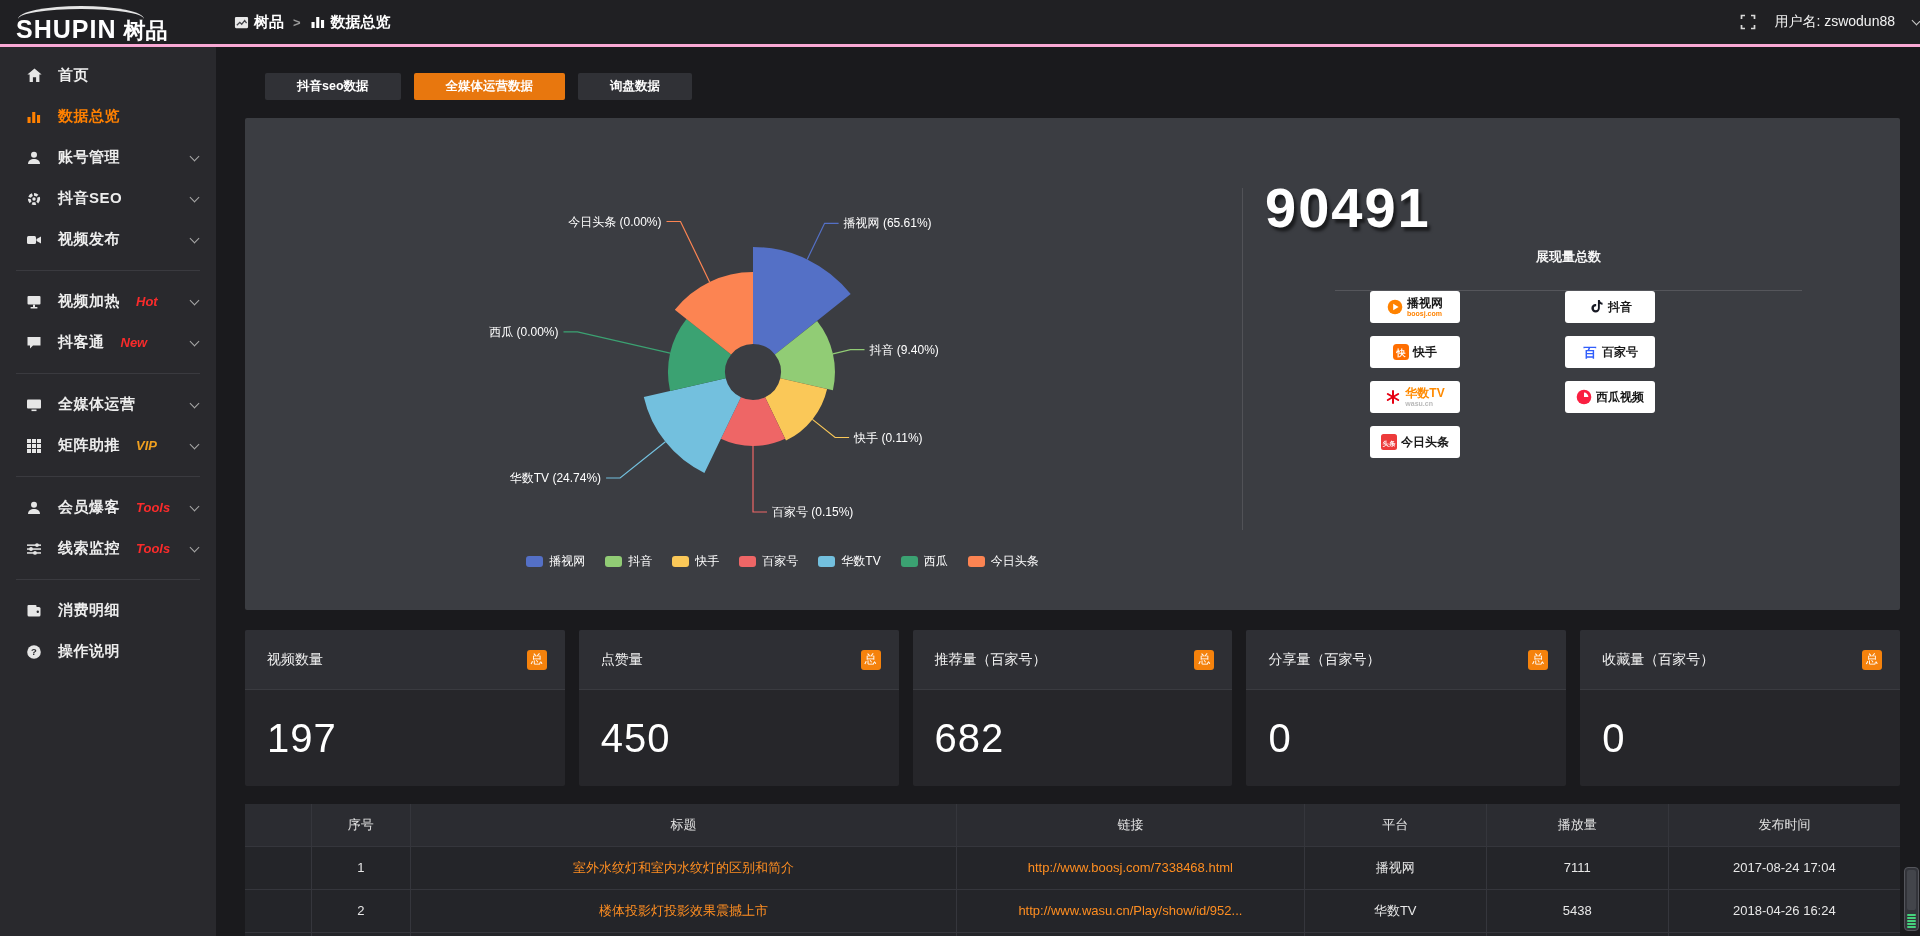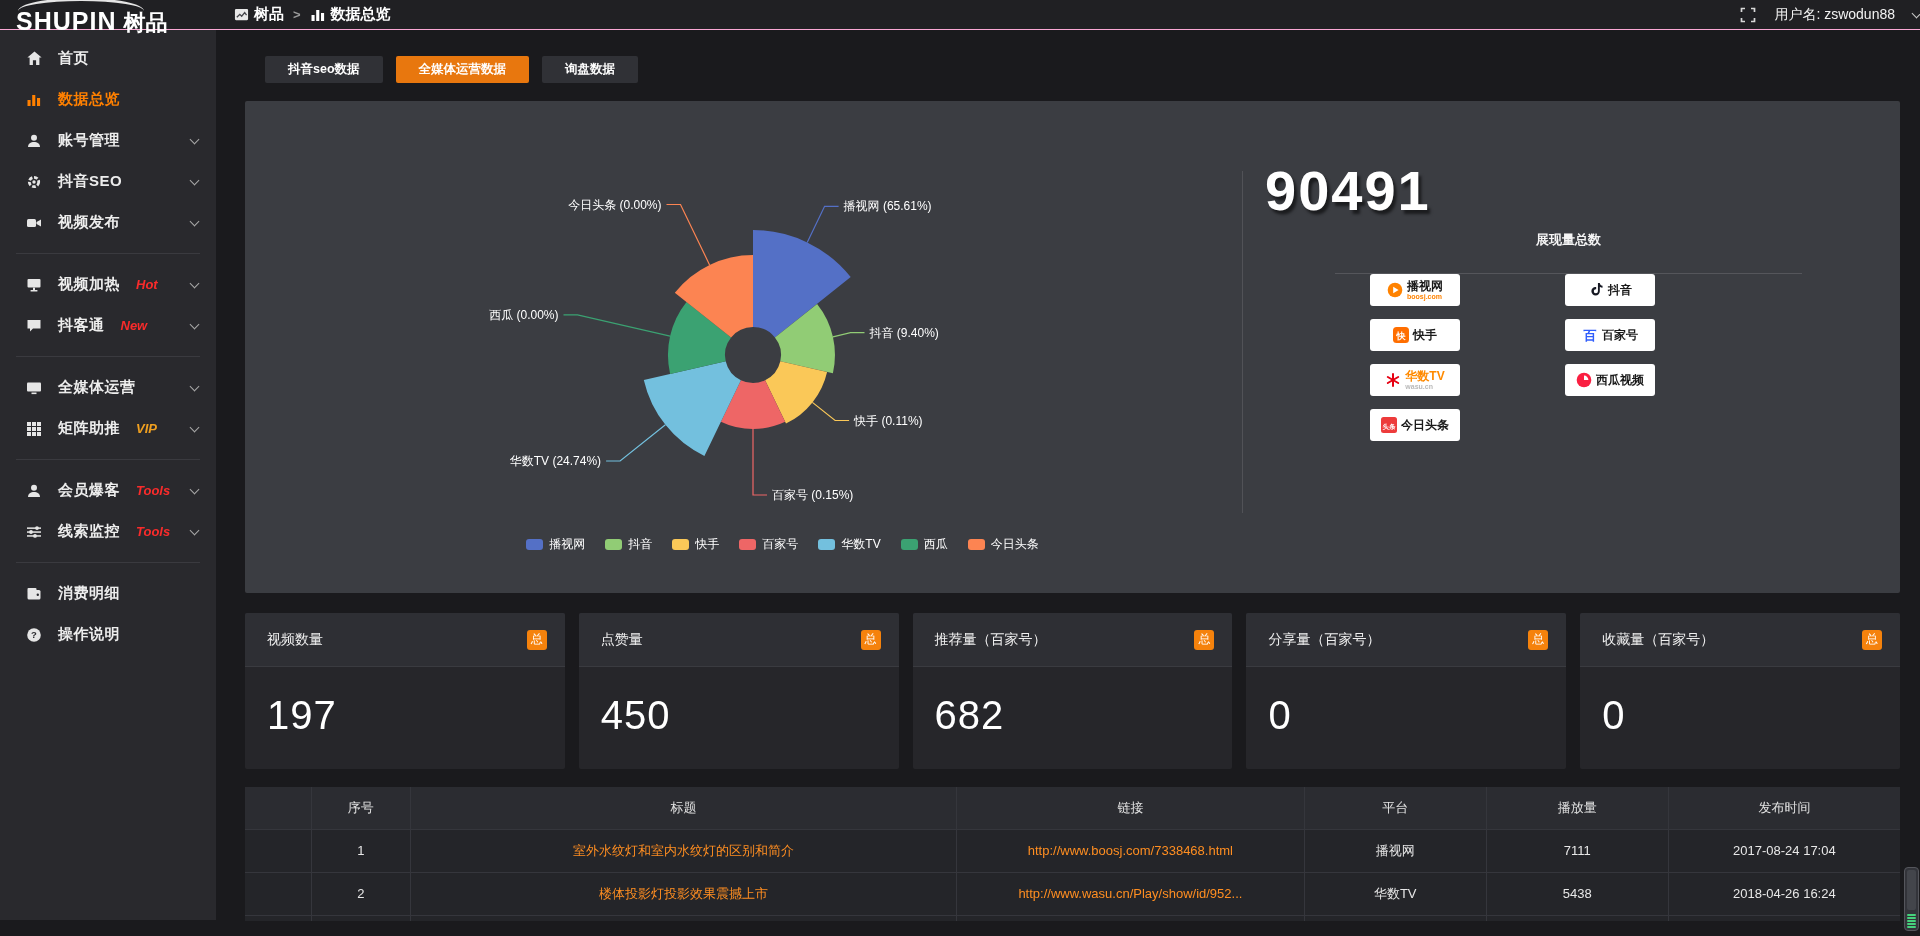--- a/index.html
+++ b/index.html
@@ -1,20 +1,20 @@
 <!DOCTYPE html>
 <html><head>
 <meta charset="utf-8">
 <style>
   * { margin:0; padding:0; box-sizing:border-box; }
   html,body { width:1920px; height:936px; overflow:hidden; background:#1a1a1d;
     font-family:"Liberation Sans","DejaVu Sans",sans-serif; color:#e8e8e8; }
 
   
-  .topbar { height:30px; background:#202023; display:flex; align-items:center; border-bottom:1px solid #f9a8d4; }
+  .topbar { height:47px; background:#202023; display:flex; align-items:center; border-bottom:3px solid #f9a8d4; }
   .logo { width:216px; padding-left:16px; position:relative; display:flex; align-items:flex-end; }
   .logo-arc { position:absolute; top:3px; left:18px; width:126px; height:13px;
     border-top:3px solid #e5e5e5; border-radius:50% 50% 0 0 / 100% 100% 0 0; }
   .logo-en { font-size:25px; font-weight:bold; letter-spacing:1px; color:#fff; line-height:1; padding-top:14px;}
   .logo-cn { font-size:22px; font-weight:bold; color:#fff; margin-left:7px; line-height:1; }
   .crumbs { display:flex; align-items:center; gap:9px; margin-left:18px; font-size:15px; font-weight:bold; color:#fff; }
   .crumb { display:flex; align-items:center; gap:5px; cursor:pointer; }
   .crumb-sep { color:#9a9a9a; font-size:13px; font-weight:bold; }
   .top-right { margin-left:auto; display:flex; align-items:center; gap:18px; font-size:14px; color:#f2f2f2; }
   .chev { width:7px; height:7px; border-right:1.5px solid #c9c9c9; border-bottom:1.5px solid #c9c9c9;
@@ -27,21 +27,21 @@
     font-size:15px; color:#ededed; cursor:pointer; }
   .side-item .icon { width:18px; display:flex; color:#e6e6e6; }
   .side-item.active, .side-item.active .icon { color:#ff8000; }
   .side-label { font-weight:bold; letter-spacing:.5px; }
   .side-badge { font-size:13px; font-weight:bold; font-style:italic; margin-left:2px; }
   .side-item .chev { margin-left:auto; border-color:#a8a8a8; }
   .side-divider { height:1px; background:#3a3a3f; margin:10px 16px; }
 
   .main { flex:1; padding:0 20px 0 29px; }
   .tabs { display:flex; gap:13px; margin:26px 0 0 20px; }
-  .tab { height:27px; padding:0 23px; display:flex; align-items:center; font-size:12.5px;
+  .tab { height:27px; padding:0 32px; display:flex; align-items:center; font-size:12.5px;
     color:#fff; background:#303136; border-radius:2px; cursor:pointer; font-weight:bold; }
   .tab.active { background:#e8770e; }
 
   
   .panel { position:relative; margin-top:18px; height:492px; background:#3b3d42; border-radius:2px; }
   .chart-box { position:absolute; left:0; top:0; width:1010px; height:470px; }
   .legend { position:absolute; left:0; top:435px; width:1075px; display:flex; justify-content:center; gap:20px; }
   .legend-item { display:flex; align-items:center; gap:6px; font-size:12px; color:#fff; cursor:pointer; }
   .legend-swatch { width:17px; height:11px; border-radius:3px; }
   .v-divider { position:absolute; left:997px; top:70px; bottom:80px; width:1px; background:#515257; }
@@ -56,21 +56,21 @@
     justify-content:center; gap:4px; padding:0 4px; }
   .plat-glyph { width:16px; height:16px; flex:none; display:flex; }
   .plat-text { display:flex; flex-direction:column; line-height:1; }
   .plat-name { font-size:12px; font-weight:bold; color:#1a1a1a; white-space:nowrap; }
   .plat-name.orange { color:#ff8a00; }
   .plat-sub { font-size:7px; font-weight:bold; margin-top:1px; }
 
   
   .stats { display:flex; gap:14px; margin-top:20px; }
   .stat-card { flex:1; height:156px; background:#26262a; border-radius:2px; overflow:hidden; }
-  .stat-head { height:54px; background:#2e2f34; display:flex; align-items:center; justify-content:space-between;
+  .stat-head { height:60px; background:#2e2f34; display:flex; align-items:center; justify-content:space-between;
     padding:0 18px 0 22px; border-bottom:1px solid #3a3b40; }
   .stat-title { font-size:14px; color:#f0f0f0; }
   .stat-badge { width:20px; height:20px; background:#f5820c; color:#fff; font-size:12px; border-radius:3px;
     display:flex; align-items:center; justify-content:center; }
   .stat-value { font-size:40px; color:#fff; padding:26px 0 0 22px; letter-spacing:1px; }
 
   
   .tablewrap { margin-top:18px; }
   table { width:100%; border-collapse:collapse; table-layout:fixed; background:#242529; }
   th, td { border-right:1px solid #35363c; border-bottom:1px solid #35363c; font-weight:normal;

